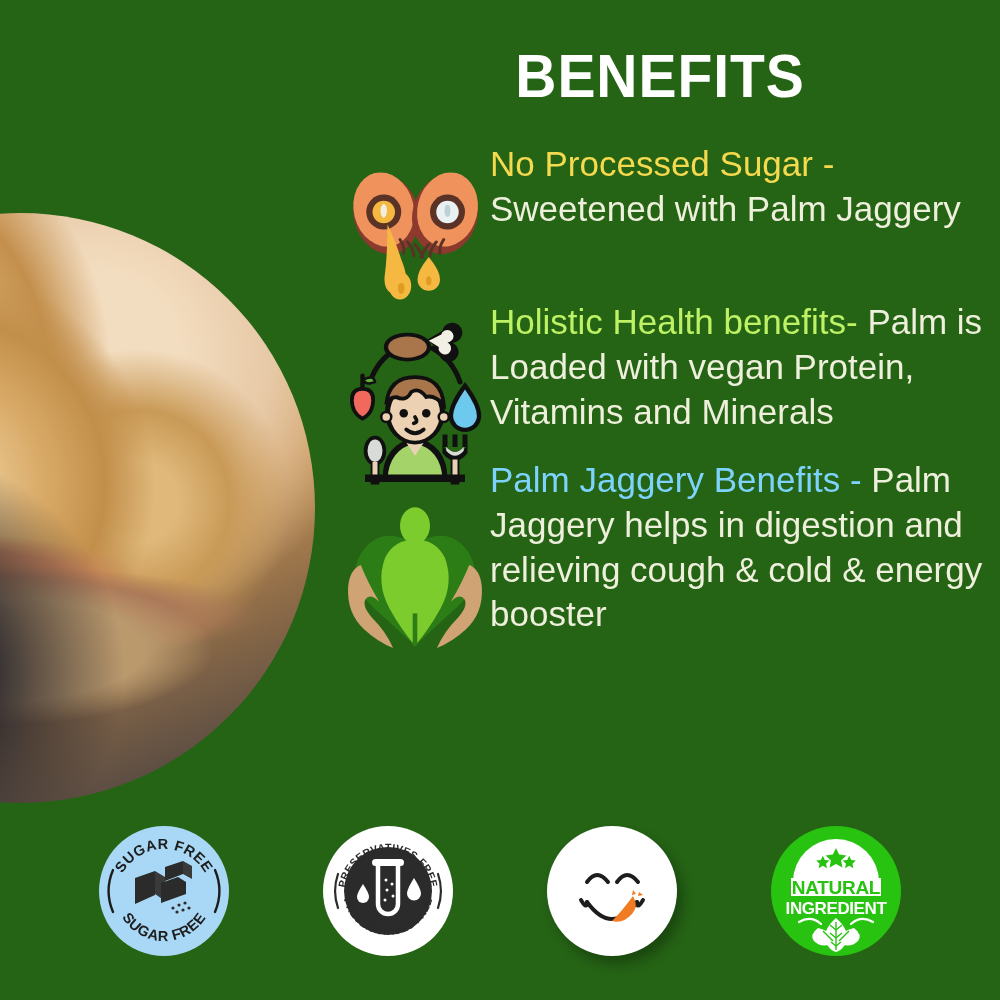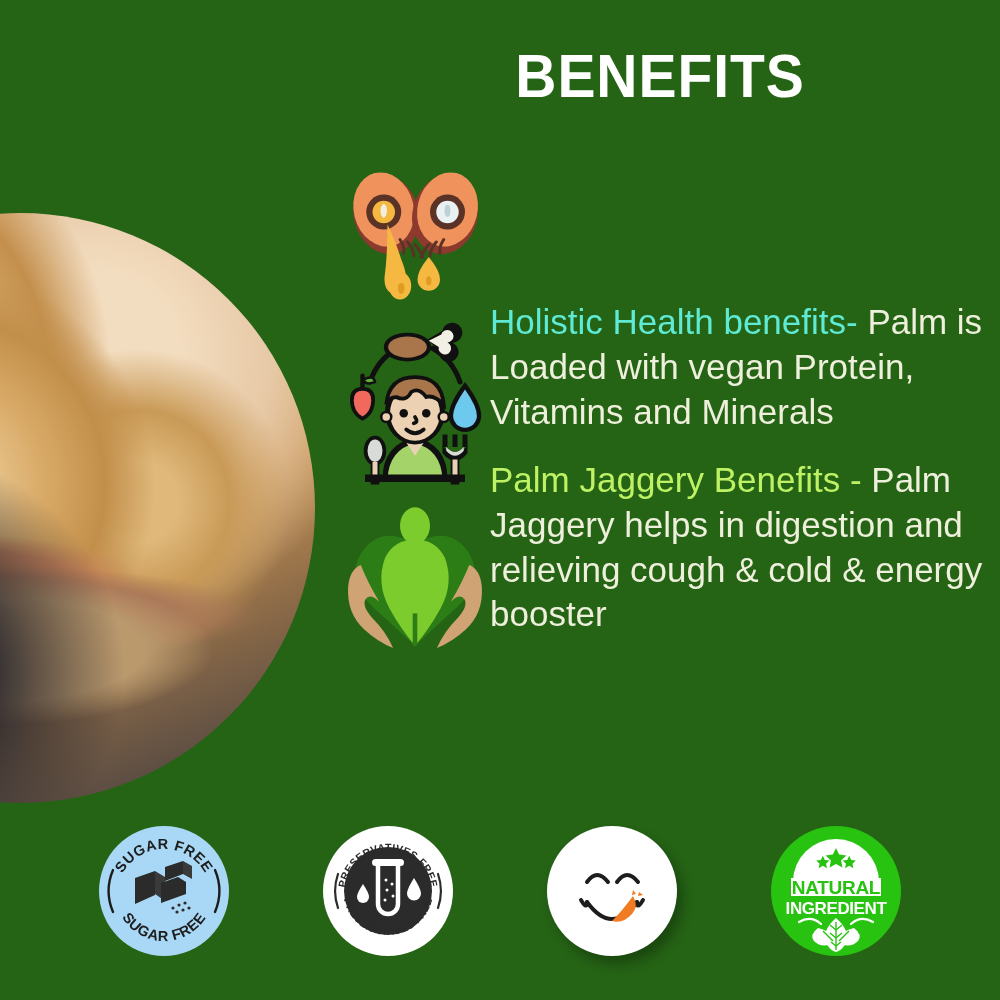--- a/index.html
+++ b/index.html
@@ -169,20 +169,23 @@
         </g>
 
         <path d="M38 50 q6 12 11 28 q6 14 3 22 q-4 8 -11 5 q-7 -4 -5 -16 q2 -16 2 -39 z" fill="#f5b942"></path>
         <ellipse cx="48" cy="99" rx="9" ry="11" fill="#f5b942"></ellipse>
         <ellipse cx="49" cy="101" rx="2.6" ry="4.4" fill="#e09c20"></ellipse>
 
         <path d="M71 76 q9 11 9 18 a9 9 0 0 1 -18 0 q0 -7 9 -18 z" fill="#f5b942"></path>
         <ellipse cx="71" cy="95" rx="2.2" ry="3.6" fill="#e09c20"></ellipse>
       </svg>
     </div>
+    <div class="benefit-text" style="color: rgb(238, 240, 220);">
+      <span class="lead" style="color: rgb(245, 217, 78);">No Processed Sugar - </span><span>Sweetened with Palm Jaggery</span>
+    </div>
   </div>
 
   <div class="benefit-row" id="benefit-row-1">
     <div class="benefit-icon">
       <svg viewBox="0 0 120 130" aria-hidden="true">
 
         <g fill="none" stroke="#101010" stroke-width="4" stroke-linecap="round">
           <path d="M24 48 q6 -18 22 -27"></path>
           <path d="M96 48 q-6 -18 -22 -27"></path>
         </g>
@@ -235,42 +238,42 @@
           <path d="M82 99 q10 12 20 0 l0 6 q-10 12 -20 0 z" fill="#101010"></path>
           <path d="M85 100 q7 8 14 0 l0 3 q-7 8 -14 0 z" fill="#d9dbd8"></path>
           <rect x="88.5" y="110" width="7" height="20" fill="#101010"></rect>
           <rect x="90" y="110" width="4" height="18" fill="#e8d1b4"></rect>
         </g>
 
         <rect x="20" y="122" width="80" height="6" fill="#101010"></rect>
       </svg>
     </div>
     <div class="benefit-text" style="color: rgb(238, 240, 220);">
-      <span class="lead" style="color: #5eead4; text-align: center;">Holistic Health benefits-</span><span> Palm  is Loaded with vegan Protein, Vitamins and Minerals</span>
+      <span class="lead" style="color: #bef264; text-align: center;">Holistic Health benefits-</span><span> Palm  is Loaded with vegan Protein, Vitamins and Minerals</span>
     </div>
   </div>
 
   <div class="benefit-row" id="benefit-row-2">
     <div class="benefit-icon">
       <svg viewBox="0 0 130 130" aria-hidden="true">
 
         <path d="M65 40 q-30 -18 -47 8 q-14 24 12 48 q20 18 35 32 q15 -14 35 -32 q26 -24 12 -48 q-17 -26 -47 -8 z" fill="#2d7d16"></path>
 
         <path d="M65 36 q-18 0 -26 16 q-8 22 4 44 q10 18 22 32 q12 -14 22 -32 q12 -22 4 -44 q-8 -16 -26 -16 z" fill="#7dcc2e"></path>
 
         <ellipse cx="65" cy="24" rx="13" ry="16" fill="#7dcc2e"></ellipse>
 
         <path d="M18 58 q-10 4 -11 20 q-1 22 14 36 q12 11 25 16 q-6 -14 -18 -26 q-9 -10 -6 -16 q4 -6 12 2 q-10 -17 -16 -32 z" fill="#cfa374"></path>
         <path d="M112 58 q10 4 11 20 q1 22 -14 36 q-12 11 -25 16 q6 -14 18 -26 q9 -10 6 -16 q-4 -6 -12 2 q10 -17 16 -32 z" fill="#cfa374"></path>
 
         <rect x="63" y="100" width="4" height="28" fill="#2d7d16"></rect>
       </svg>
     </div>
     <div class="benefit-text" style="color: rgb(238, 240, 220);">
-      <span class="lead" style="color: #bef264;">Palm Jaggery Benefits - </span><span>Palm Jaggery helps in digestion and relieving cough &amp; cold &amp; energy booster</span>
+      <span class="lead" style="color: #7dd3fc;">Palm Jaggery Benefits - </span><span>Palm Jaggery helps in digestion and relieving cough &amp; cold &amp; energy booster</span>
     </div>
   </div>
 
 </div>
 
 <div id="badge-strip">
 
   <div class="badge badge-sugarfree">
     <div class="disc"></div>
     <svg viewBox="0 0 130 130" aria-hidden="true">

